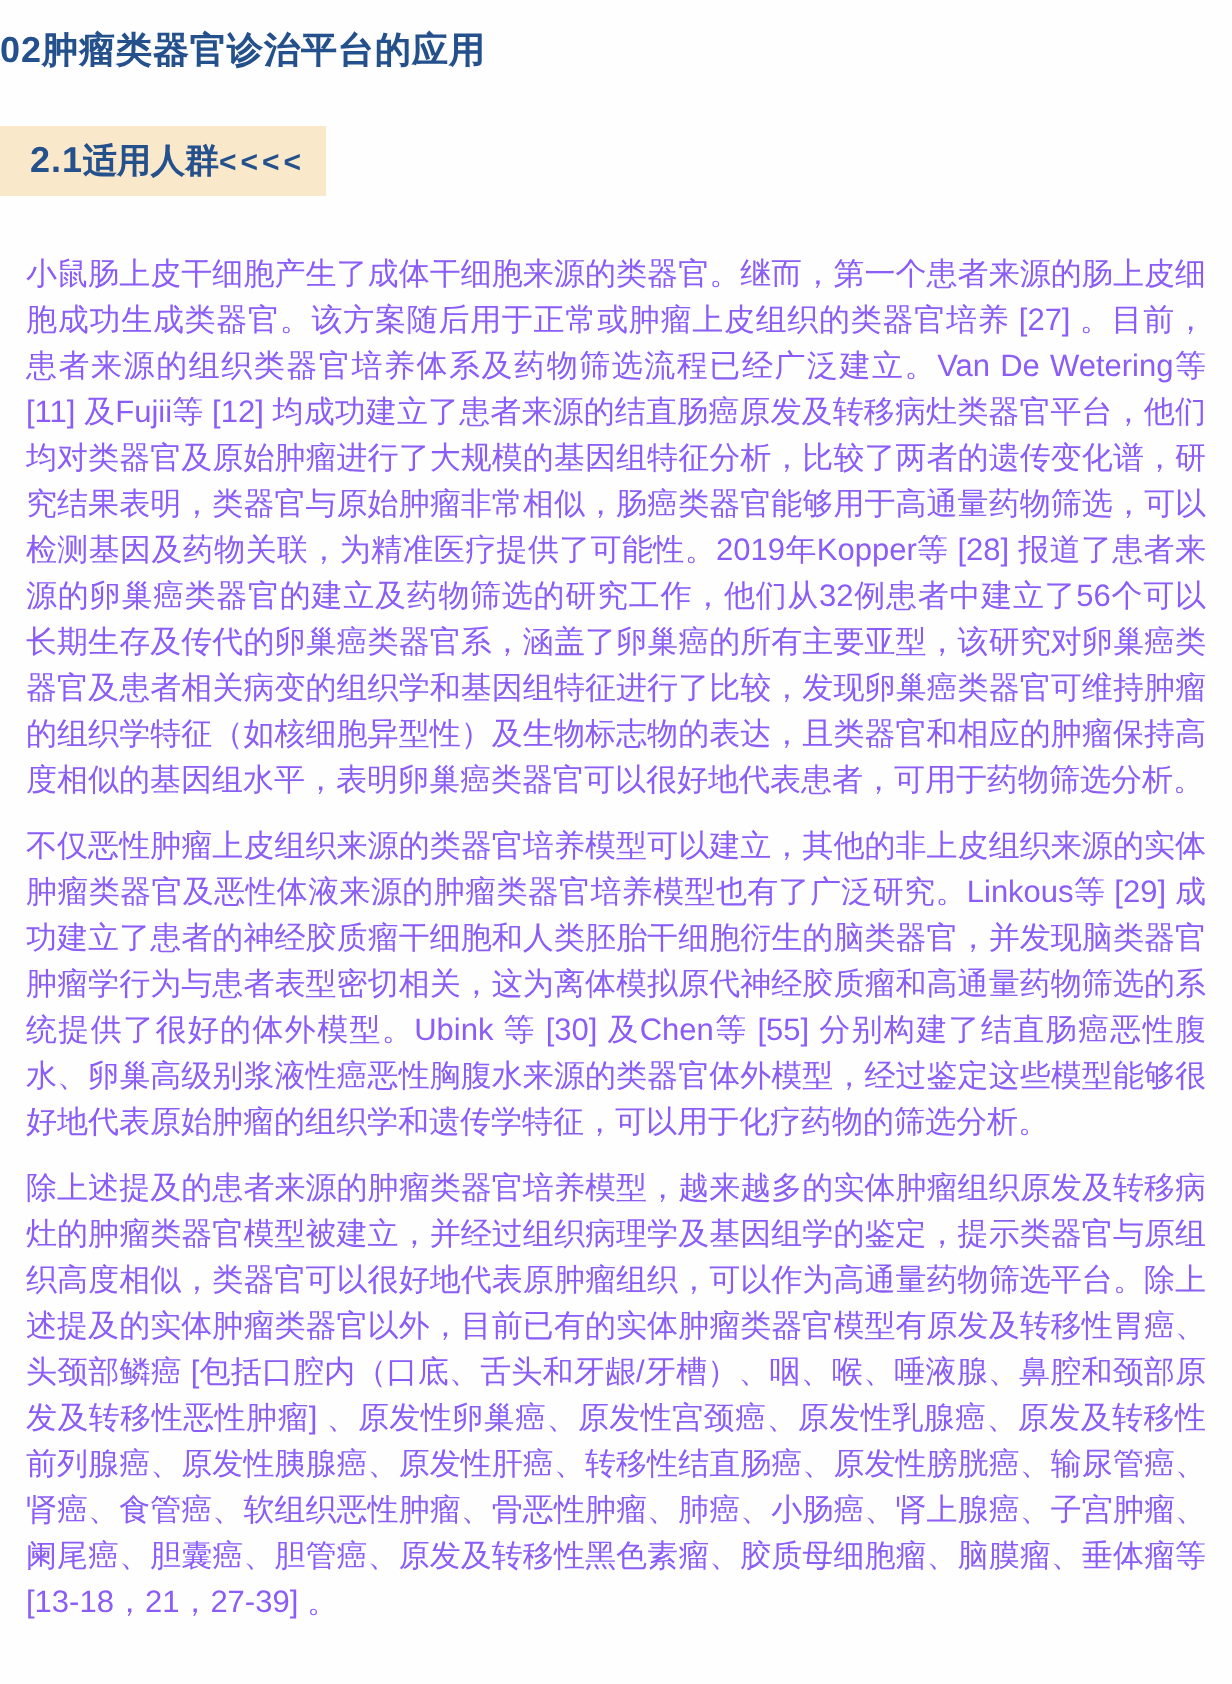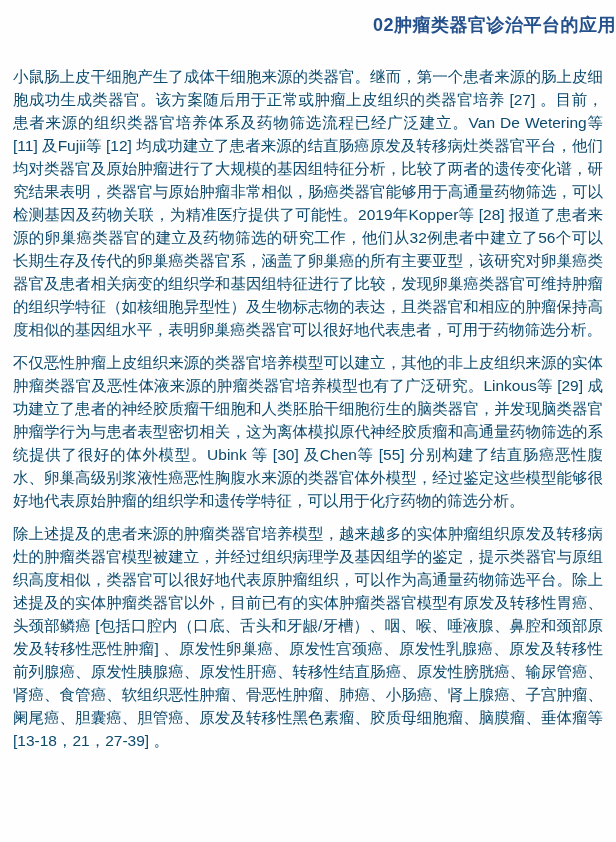--- a/index.html
+++ b/index.html
@@ -10,21 +10,21 @@
   }
   .page {
     position: relative;
     width: 616px;
     height: 842px;
     background: #fefefe;
     overflow: hidden;
   }
   .doc-title {
     padding-top: 13px;
-    text-align: right;
+    text-align: left;
     color: #24508c;
     font-size: 18px;
     font-weight: bold;
     letter-spacing: 0.5px;
   }
   .section-heading {
     margin-top: 26px;
     width: 163px;
     box-sizing: border-box;
     background: #fae8cb;
@@ -37,40 +37,43 @@
   .section-heading .num {
     font-size: 18px;
     letter-spacing: 0.5px;
   }
   .section-heading .arrows {
     letter-spacing: 2px;
     font-size: 15px;
   }
   .content {
     margin: 28px 13px 0 13px;
-    color: #0c4a6e;
+    color: #8b5cf6;
     font-size: 15.5px;
     line-height: 23px;
     text-align: justify;
     text-justify: inter-character;
   }
   .content p {
     margin: 0 0 10px 0;
   }
   .content p:last-child {
     margin-bottom: 4px;
   }
 </style>
 </head>
 <body>
 
 <div class="page">
 
   <div class="doc-title">02肿瘤类器官诊治平台的应用</div>
 
+  <div class="section-heading">
+    <span class="num">2.1</span><span>适用人群</span><span class="arrows">&lt;&lt;&lt;&lt;</span>
+  </div>
 
   <div class="content">
     <p>小鼠肠上皮干细胞产生了成体干细胞来源的类器官。继而，第一个患者来源的肠上皮细胞成功生成类器官。该方案随后用于正常或肿瘤上皮组织的类器官培养 [27] 。目前，患者来源的组织类器官培养体系及药物筛选流程已经广泛建立。Van De Wetering等 [11] 及Fujii等 [12] 均成功建立了患者来源的结直肠癌原发及转移病灶类器官平台，他们均对类器官及原始肿瘤进行了大规模的基因组特征分析，比较了两者的遗传变化谱，研究结果表明，类器官与原始肿瘤非常相似，肠癌类器官能够用于高通量药物筛选，可以检测基因及药物关联，为精准医疗提供了可能性。2019年Kopper等 [28] 报道了患者来源的卵巢癌类器官的建立及药物筛选的研究工作，他们从32例患者中建立了56个可以长期生存及传代的卵巢癌类器官系，涵盖了卵巢癌的所有主要亚型，该研究对卵巢癌类器官及患者相关病变的组织学和基因组特征进行了比较，发现卵巢癌类器官可维持肿瘤的组织学特征（如核细胞异型性）及生物标志物的表达，且类器官和相应的肿瘤保持高度相似的基因组水平，表明卵巢癌类器官可以很好地代表患者，可用于药物筛选分析。</p>
     <p>不仅恶性肿瘤上皮组织来源的类器官培养模型可以建立，其他的非上皮组织来源的实体肿瘤类器官及恶性体液来源的肿瘤类器官培养模型也有了广泛研究。Linkous等 [29] 成功建立了患者的神经胶质瘤干细胞和人类胚胎干细胞衍生的脑类器官，并发现脑类器官肿瘤学行为与患者表型密切相关，这为离体模拟原代神经胶质瘤和高通量药物筛选的系统提供了很好的体外模型。Ubink 等 [30] 及Chen等 [55] 分别构建了结直肠癌恶性腹水、卵巢高级别浆液性癌恶性胸腹水来源的类器官体外模型，经过鉴定这些模型能够很好地代表原始肿瘤的组织学和遗传学特征，可以用于化疗药物的筛选分析。</p>
     <p>除上述提及的患者来源的肿瘤类器官培养模型，越来越多的实体肿瘤组织原发及转移病灶的肿瘤类器官模型被建立，并经过组织病理学及基因组学的鉴定，提示类器官与原组织高度相似，类器官可以很好地代表原肿瘤组织，可以作为高通量药物筛选平台。除上述提及的实体肿瘤类器官以外，目前已有的实体肿瘤类器官模型有原发及转移性胃癌、头颈部鳞癌 [包括口腔内（口底、舌头和牙龈/牙槽）、咽、喉、唾液腺、鼻腔和颈部原发及转移性恶性肿瘤] 、原发性卵巢癌、原发性宫颈癌、原发性乳腺癌、原发及转移性前列腺癌、原发性胰腺癌、原发性肝癌、转移性结直肠癌、原发性膀胱癌、输尿管癌、肾癌、食管癌、软组织恶性肿瘤、骨恶性肿瘤、肺癌、小肠癌、肾上腺癌、子宫肿瘤、阑尾癌、胆囊癌、胆管癌、原发及转移性黑色素瘤、胶质母细胞瘤、脑膜瘤、垂体瘤等 [13-18，21，27-39] 。</p>
   </div>
 
 </div>
 
 </body></html>

